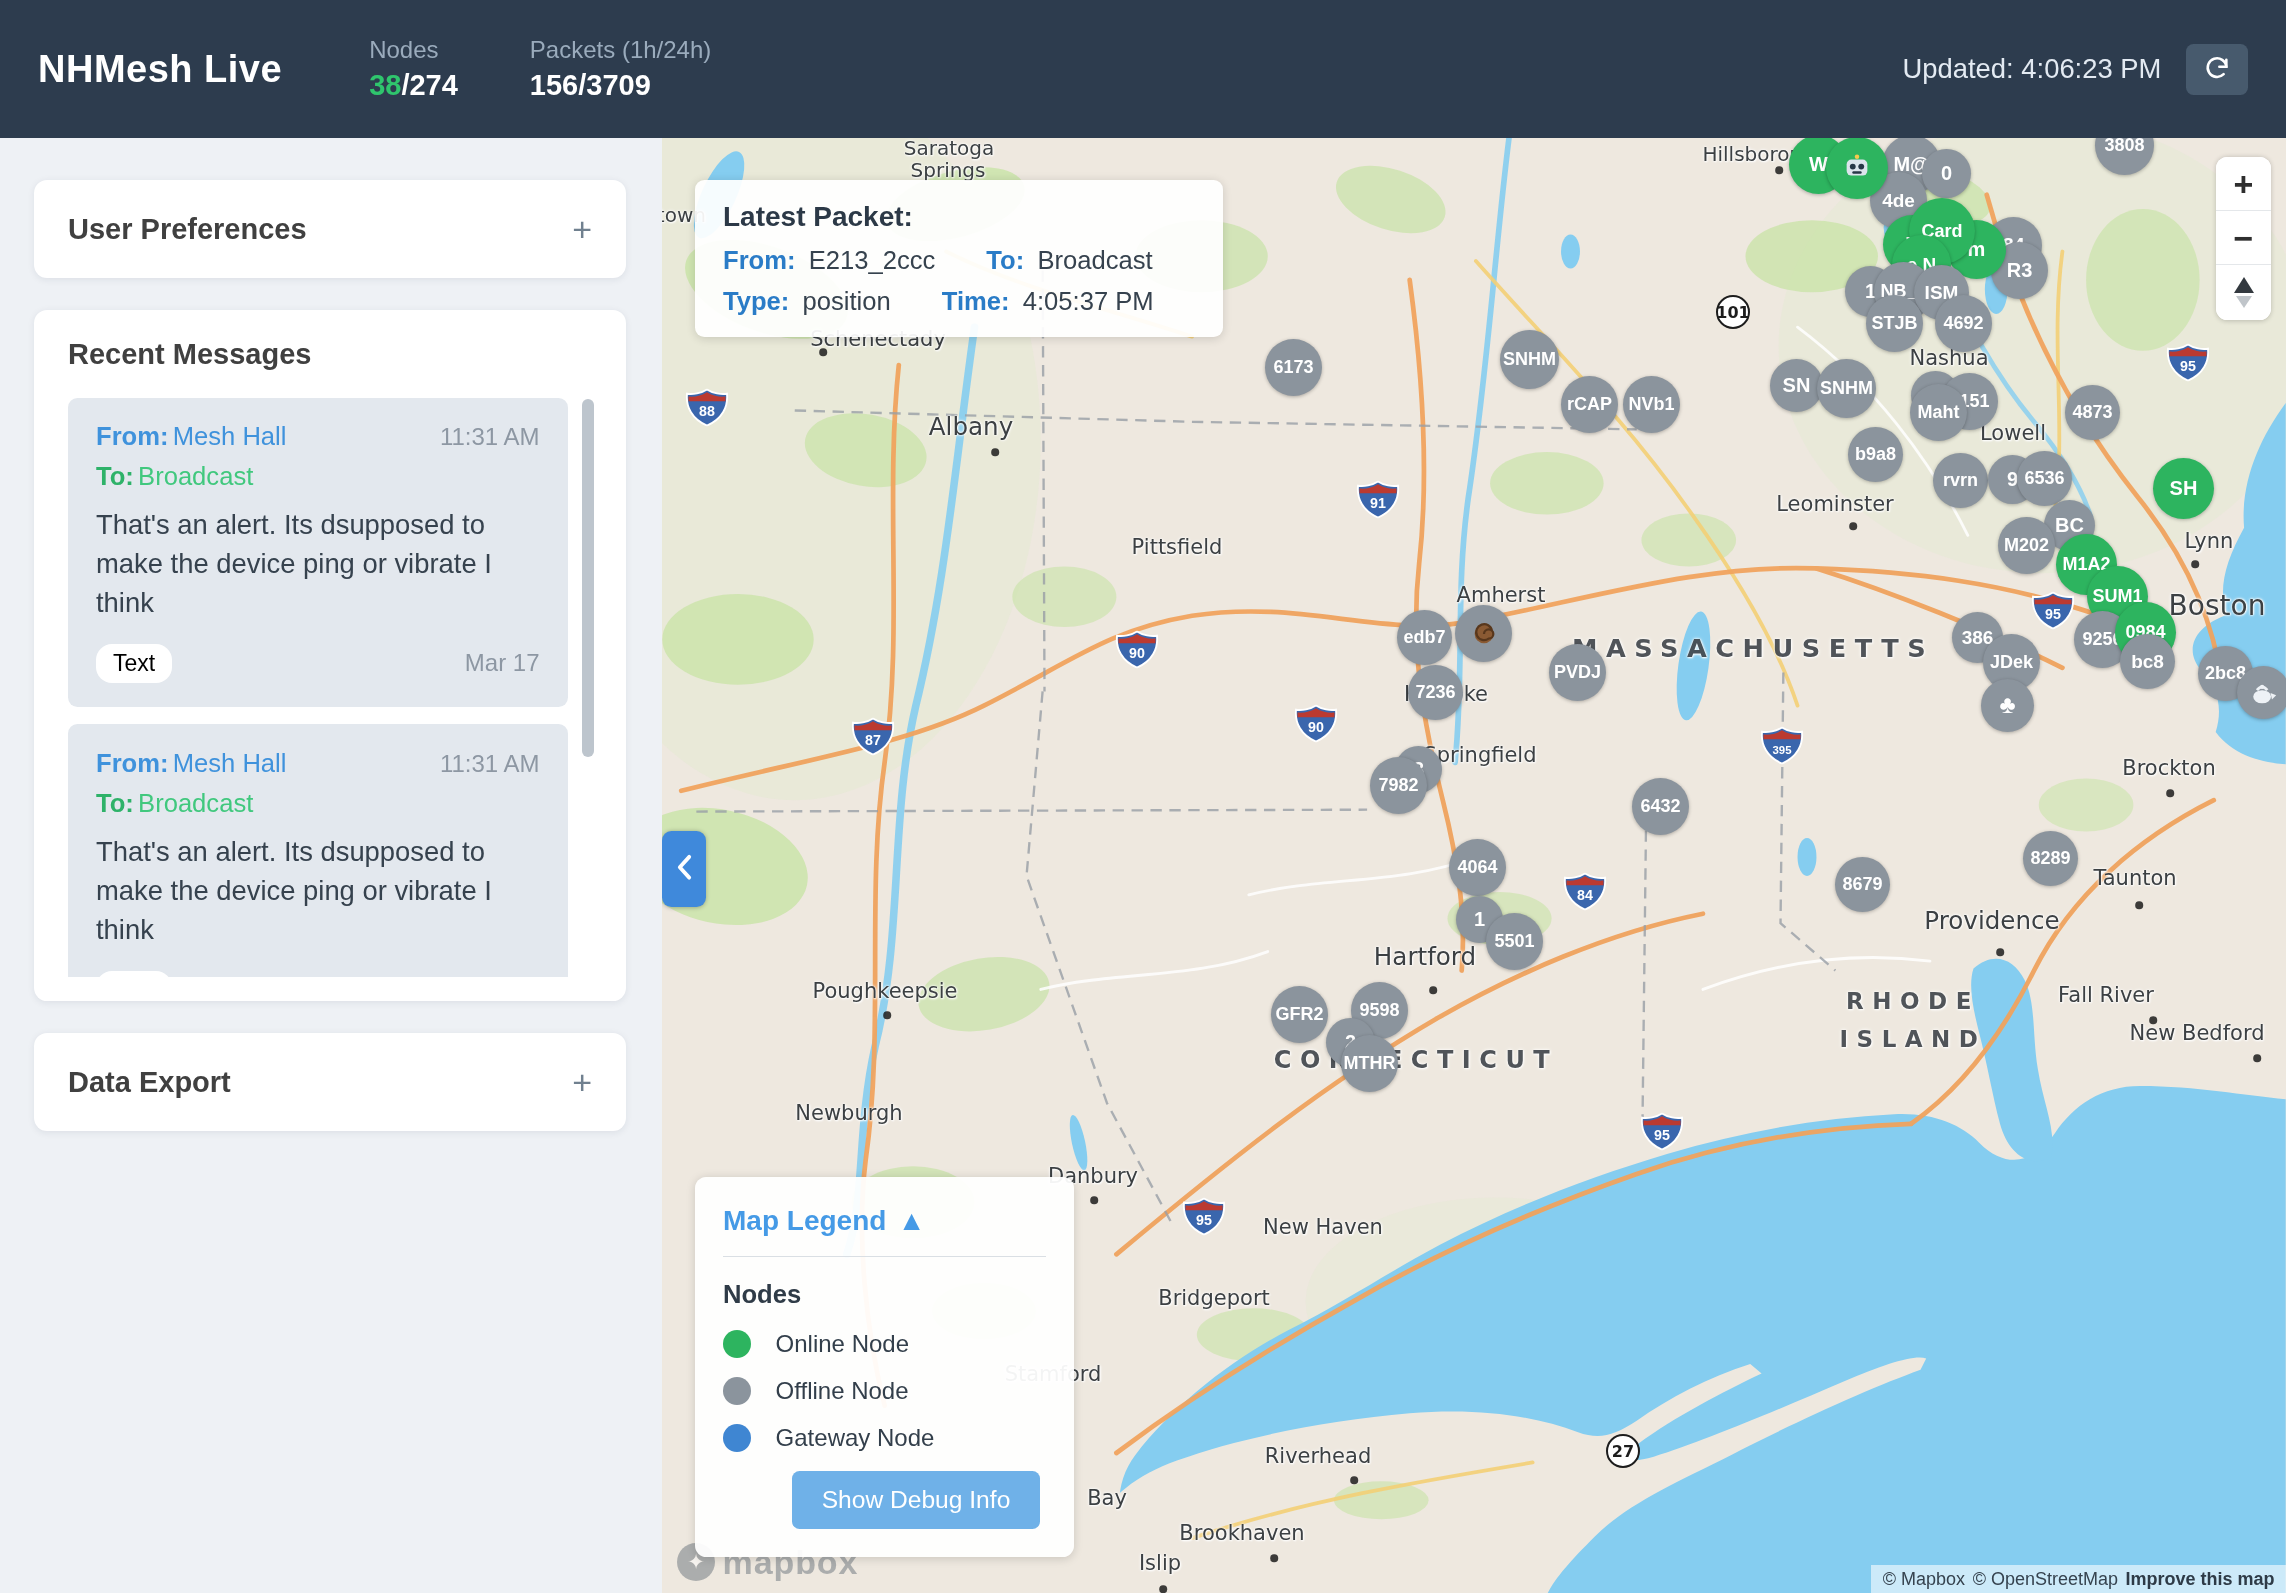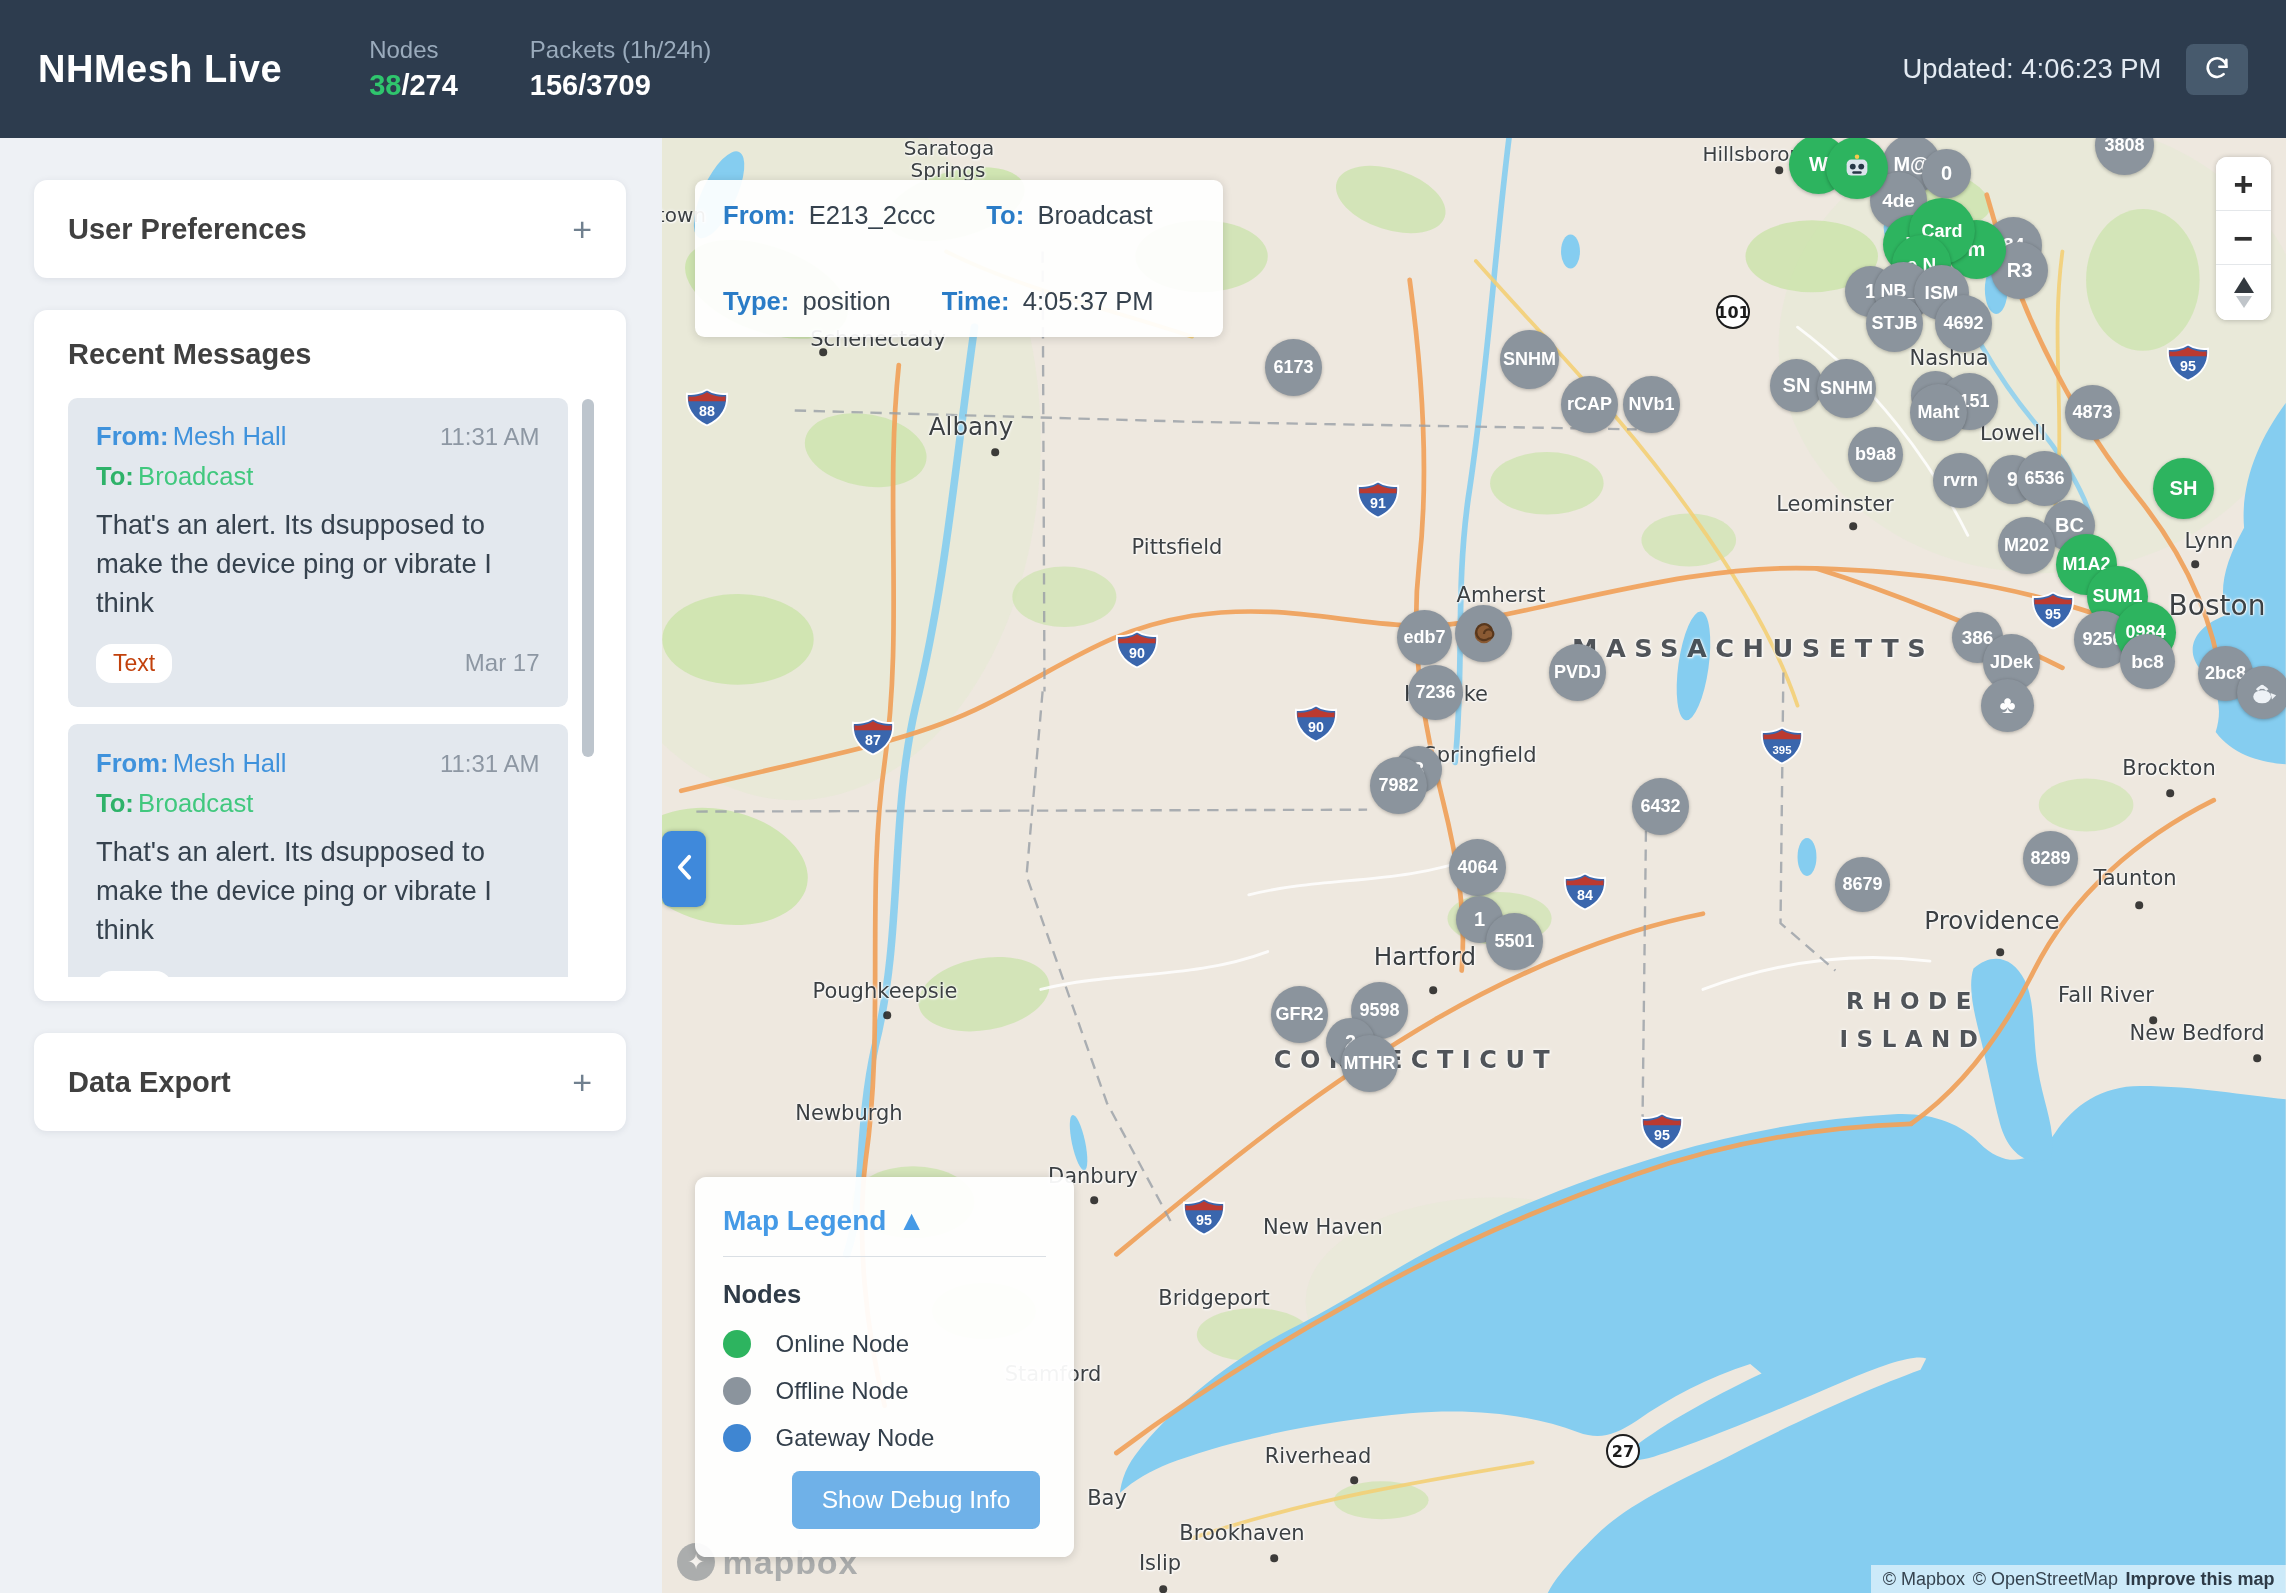--- a/index.html
+++ b/index.html
@@ -28,21 +28,21 @@
   .msg{background:#e3e8ee;border-radius:9.5px;padding:24.6px 28px;margin-bottom:17px}
   .msg .row1{display:flex;justify-content:space-between;align-items:baseline}
   .msg .from-l{color:#3f92dc;font-weight:bold;font-size:25.6px}
   .msg .from-v{color:#3f92dc;font-size:25.6px}
   .msg .time{color:#8d97a3;font-size:24px}
   .msg .row2{margin-top:11.4px}
   .msg .to-l{color:#2eb269;font-weight:bold;font-size:25.6px}
   .msg .to-v{color:#41c87e;font-size:25.6px}
   .msg .body{margin-top:15px;font-size:27.4px;color:#36424e;line-height:1.42}
   .msg .row4{display:flex;justify-content:space-between;align-items:center;margin-top:21px}
-  .msg .badge{background:#fff;border-radius:16px;padding:5.7px 17px;font-size:23px;color:#c2410c}
+  .msg .badge{background:#fff;border-radius:16px;padding:5.7px 17px;font-size:23px;color:#000000}
   .msg .date{color:#8d97a3;font-size:24px}
   .scroll-thumb{position:absolute;right:0;top:1.9px;width:12.3px;height:358px;background:#bdc5cd;border-radius:6.6px}
 
   
   .map{position:absolute;left:662px;top:138px;width:1624px;height:1455px;overflow:hidden;background:#eee8df;z-index:1}
   .map-bg{position:absolute;left:0;top:0}
   .mlabel{position:absolute;transform:translate(-50%,-50%);white-space:nowrap;color:#3c4043;font-size:22px;font-weight:500;font-family:"DejaVu Sans",sans-serif;text-shadow:0 0 3.8px #fff,0 0 1.9px #fff,0.9px 0.9px 1.9px #fff;z-index:2}
   .mlabel.state{font-weight:bold;letter-spacing:8.5px;color:#43484e;opacity:.92}
   .mdot{position:absolute;width:7.6px;height:7.6px;border-radius:50%;background:#1c1c1c;opacity:.85;transform:translate(-50%,-50%);z-index:2}
   .mshield{position:absolute;transform:translate(-50%,-50%);z-index:2}
@@ -441,20 +441,21 @@
         <div class="node node-off" style="left: 824px; top: 775px; width: 57px; height: 57px; font-size: 18px;">5501</div>
         <div class="node node-off" style="left: 1173px; top: 719px; width: 55px; height: 55px; font-size: 18px;">8679</div>
         <div class="node node-off" style="left: 1361px; top: 693px; width: 55px; height: 55px; font-size: 18px;">8289</div>
         <div class="node node-off" style="left: 609px; top: 848px; width: 57px; height: 57px; font-size: 18px;">GFR2</div>
         <div class="node node-off" style="left: 689px; top: 844px; width: 57px; height: 57px; font-size: 18px;">9598</div>
         <div class="node node-off" style="left: 664px; top: 880px; width: 49px; height: 49px; font-size: 20px;">2</div>
         <div class="node node-off" style="left: 679px; top: 897px; width: 57px; height: 57px; font-size: 18px;">MTHR</div>
       </div>
 
     <div class="packet-box">
+      <div class="packet-title">Latest Packet:</div>
       <div class="packet-row">
         <span class="pl">From:</span>
         <span>E213_2ccc</span>
         <span class="gap"></span>
         <span class="pl">To:</span>
         <span>Broadcast</span>
       </div>
       <div class="packet-row">
         <span class="pl">Type:</span>
         <span>position</span>

